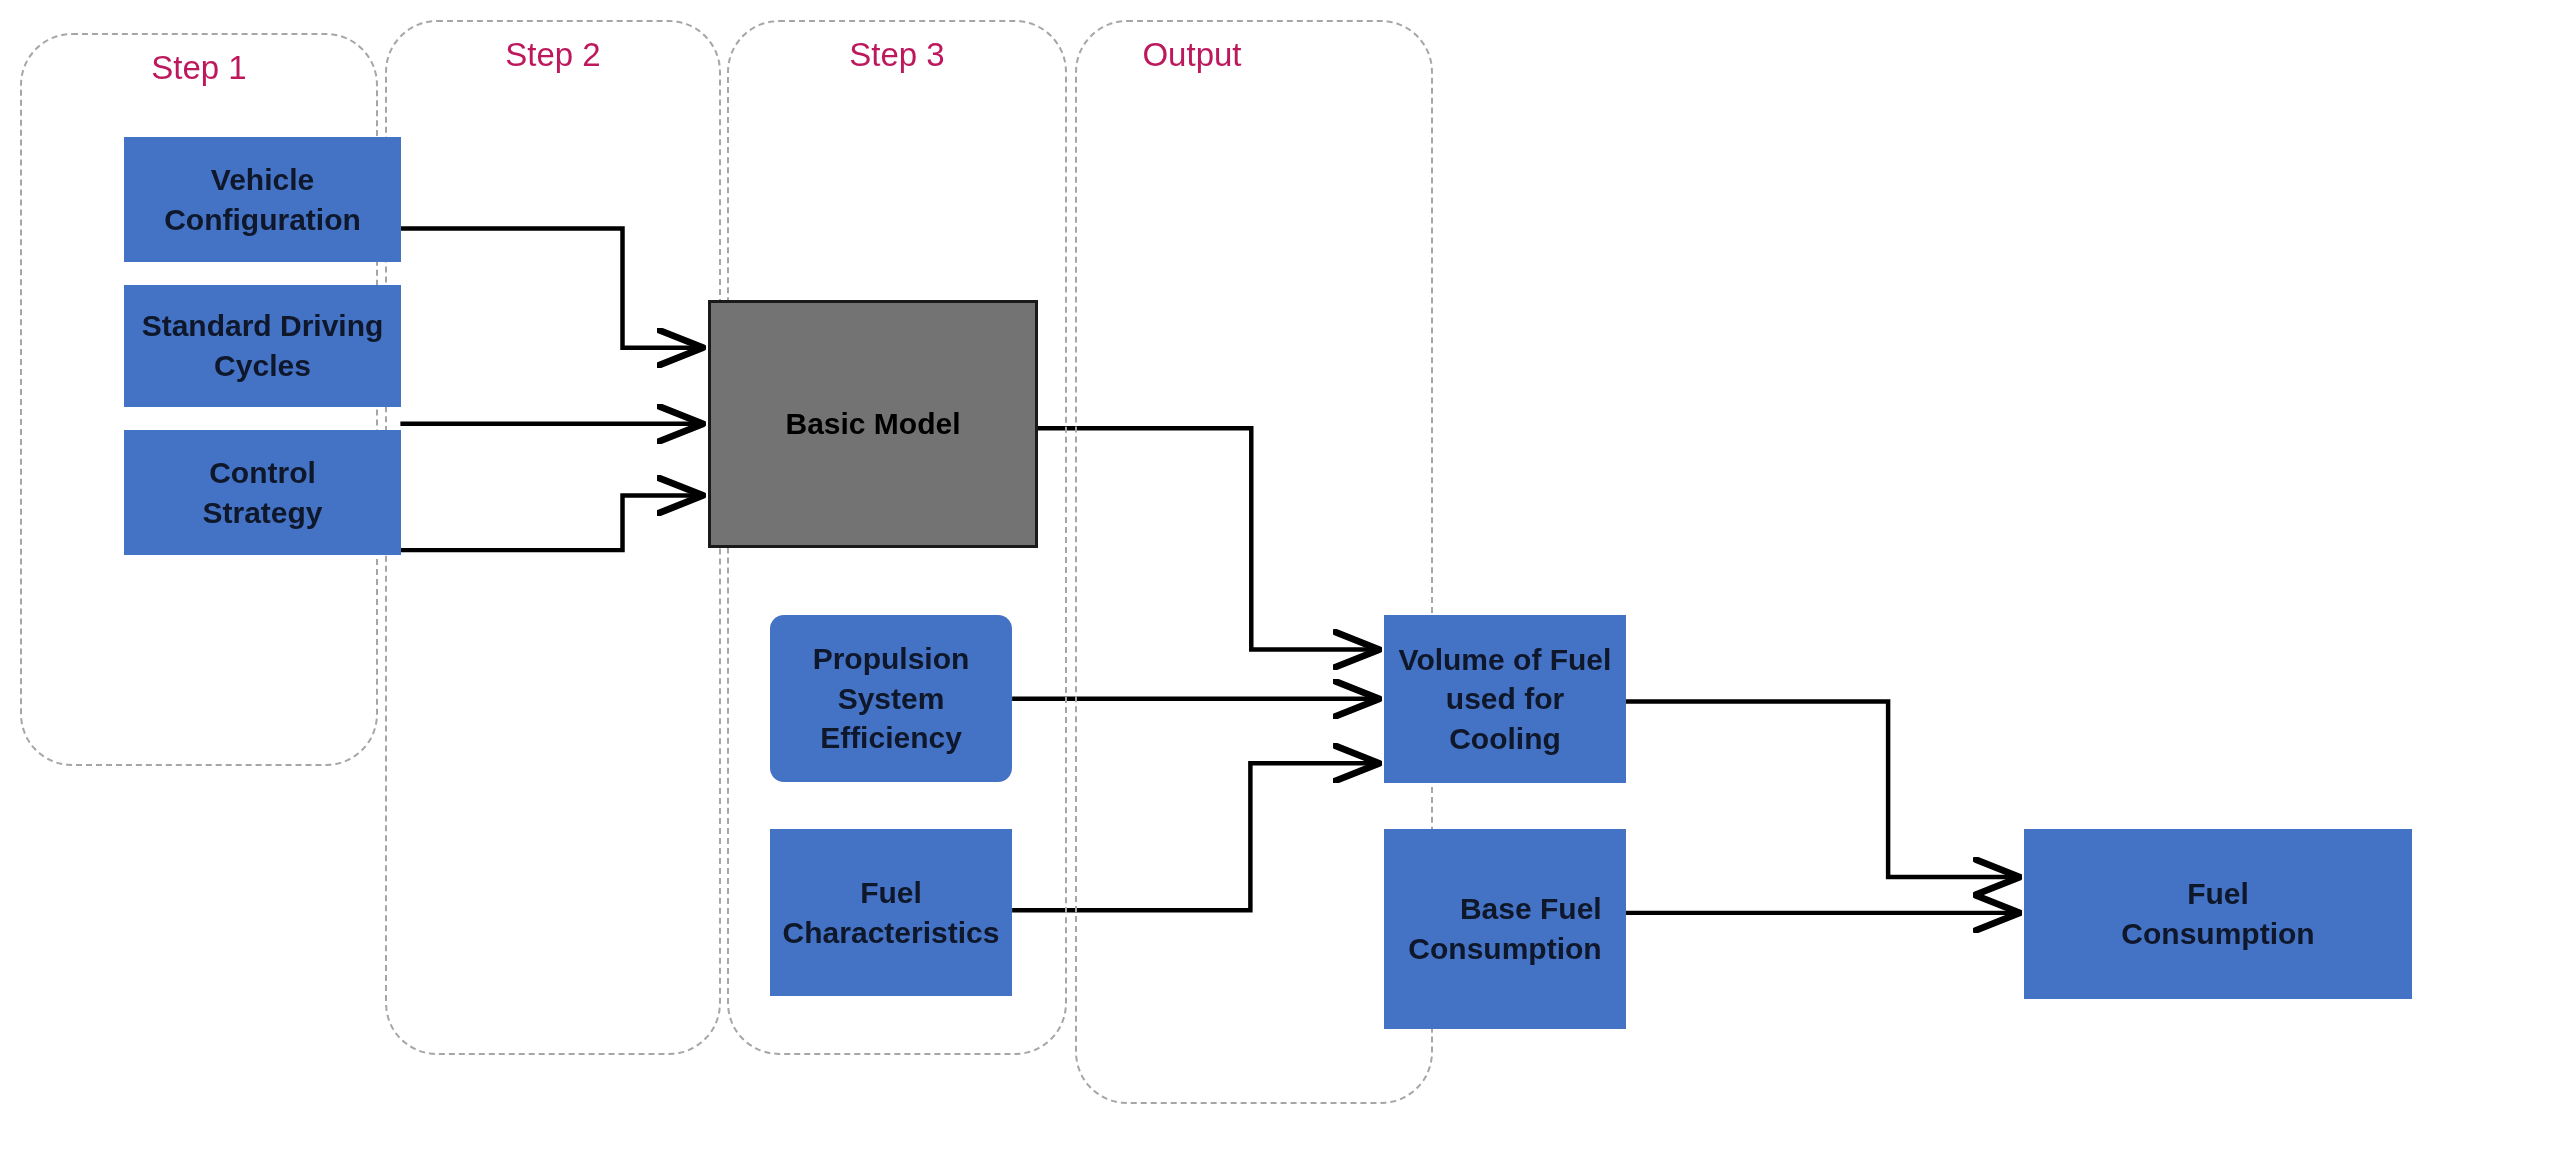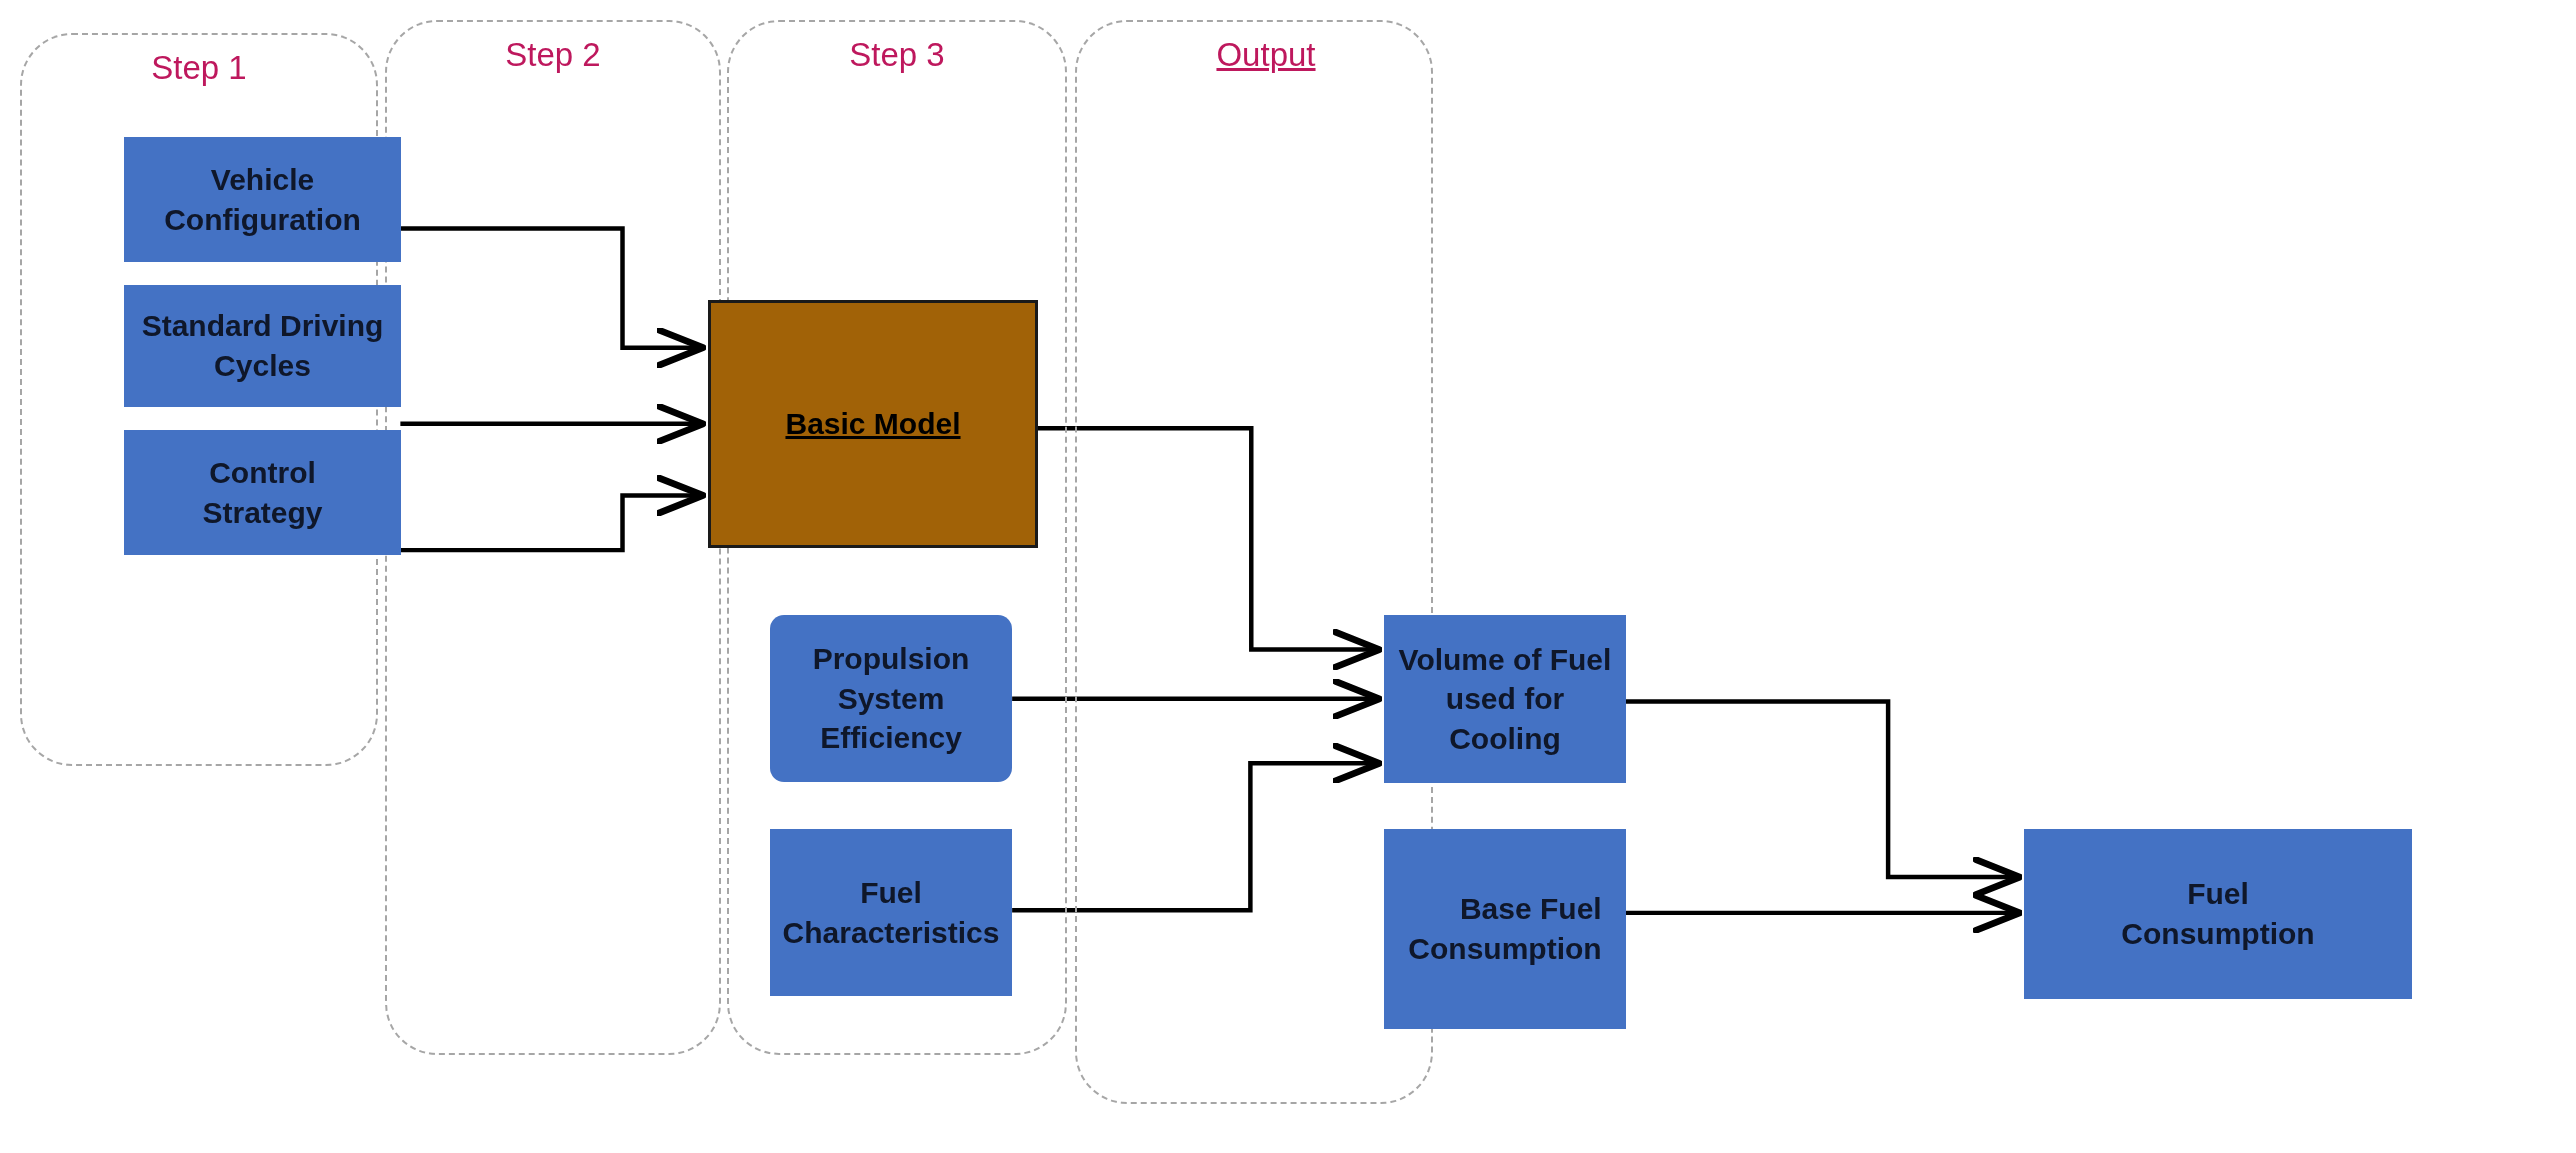--- a/index.html
+++ b/index.html
@@ -47,24 +47,23 @@
     justify-content: center;
     text-align: center;
     font-size: 30px;
     font-weight: bold;
     line-height: 1.32;
     color: #0f172a;
     background: #4472c4;
     padding: 3.6px 7.2px;
   }
   .node.model {
-    background: #a16207;
+    background: #737373;
     color: #000000;
     border: 3.6px solid #1a1a1a;
-    text-decoration: underline;
   }
 </style>
 </head>
 <body>
 
 <div id="canvas">
   <svg id="edges" viewBox="0 0 2876 1288" xmlns="http://www.w3.org/2000/svg">
     <defs>
       <marker id="arrowhead" markerWidth="11" markerHeight="9" refX="10.4" refY="4.5" orient="auto" markerUnits="strokeWidth">
         <path d="M0.6,0.6 L10.4,4.5 L0.6,8.4" fill="none" stroke="#000000" stroke-width="1.5" stroke-linecap="round" stroke-linejoin="round"></path>
@@ -82,21 +81,21 @@
       </g>
   </svg>
   <div id="groups-layer">
       <div class="group" style="left: 20px; top: 33px; width: 358px; height: 733px; border-color: rgb(166, 166, 166);"></div>
       <div class="group-title" style="left: 20px; top: 49px; width: 358px;">Step 1</div>
       <div class="group" style="left: 385px; top: 20px; width: 336px; height: 1035px; border-color: rgb(166, 166, 166);"></div>
       <div class="group-title" style="left: 385px; top: 36px; width: 336px;">Step 2</div>
       <div class="group" style="left: 727px; top: 20px; width: 340px; height: 1035px; border-color: rgb(166, 166, 166);"></div>
       <div class="group-title" style="left: 727px; top: 36px; width: 340px;">Step 3</div>
       <div class="group" style="left: 1075px; top: 20px; width: 358px; height: 1084px; border-color: rgb(166, 166, 166);"></div>
-      <div class="group-title" style="left: 1087px; top: 36px; width: 358px; text-decoration: underline;">Output</div>
+      <div class="group-title" style="left: 1013px; top: 36px; width: 358px;">Output</div>
     </div>
   <div id="nodes-layer">
       <div class="node" style="left: 124px; top: 137px; width: 277px; height: 125px; background: rgb(68, 114, 196);">
         <span>Vehicle<br>Configuration</span>
       </div>
       <div class="node" style="left: 124px; top: 285px; width: 277px; height: 122px; background: rgb(68, 114, 196);">
         <span>Standard Driving<br>Cycles</span>
       </div>
       <div class="node" style="left: 124px; top: 430px; width: 277px; height: 125px; background: rgb(68, 114, 196);">
         <span>Control<br>Strategy</span>

